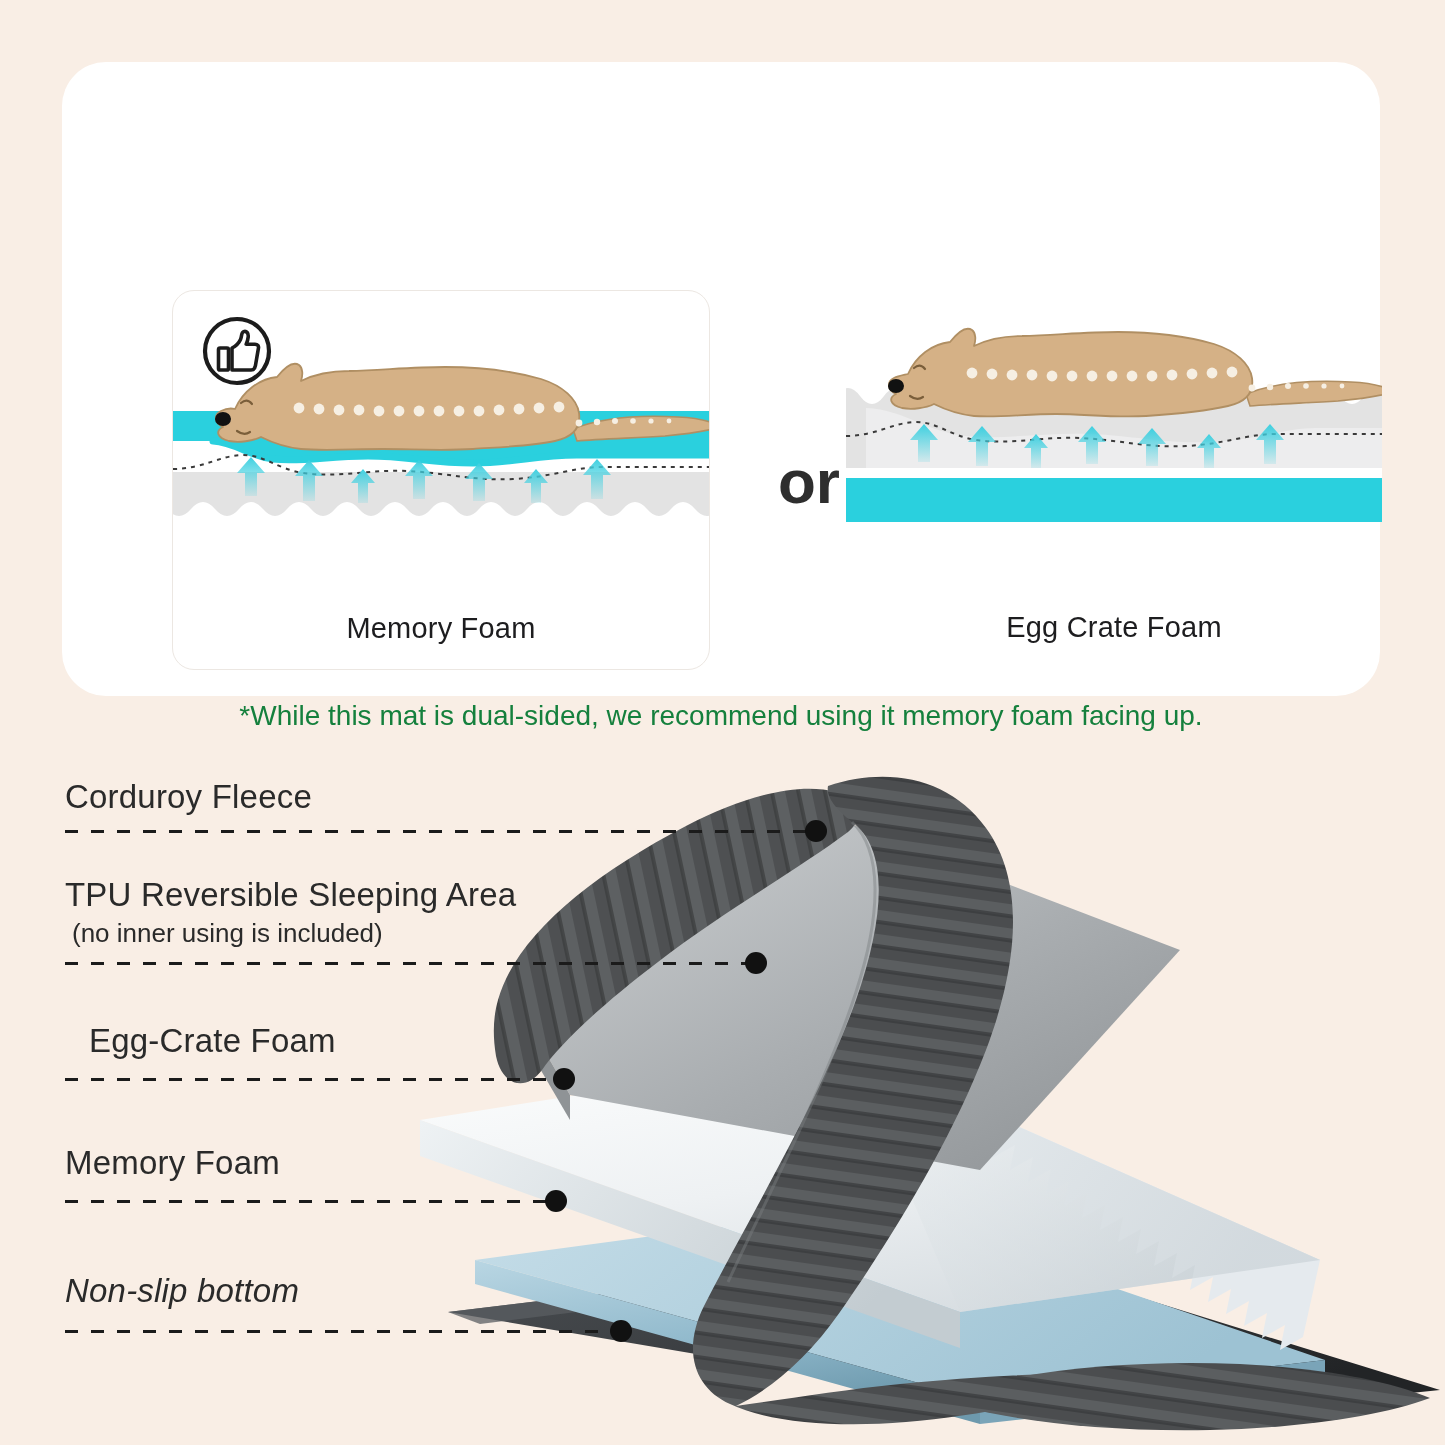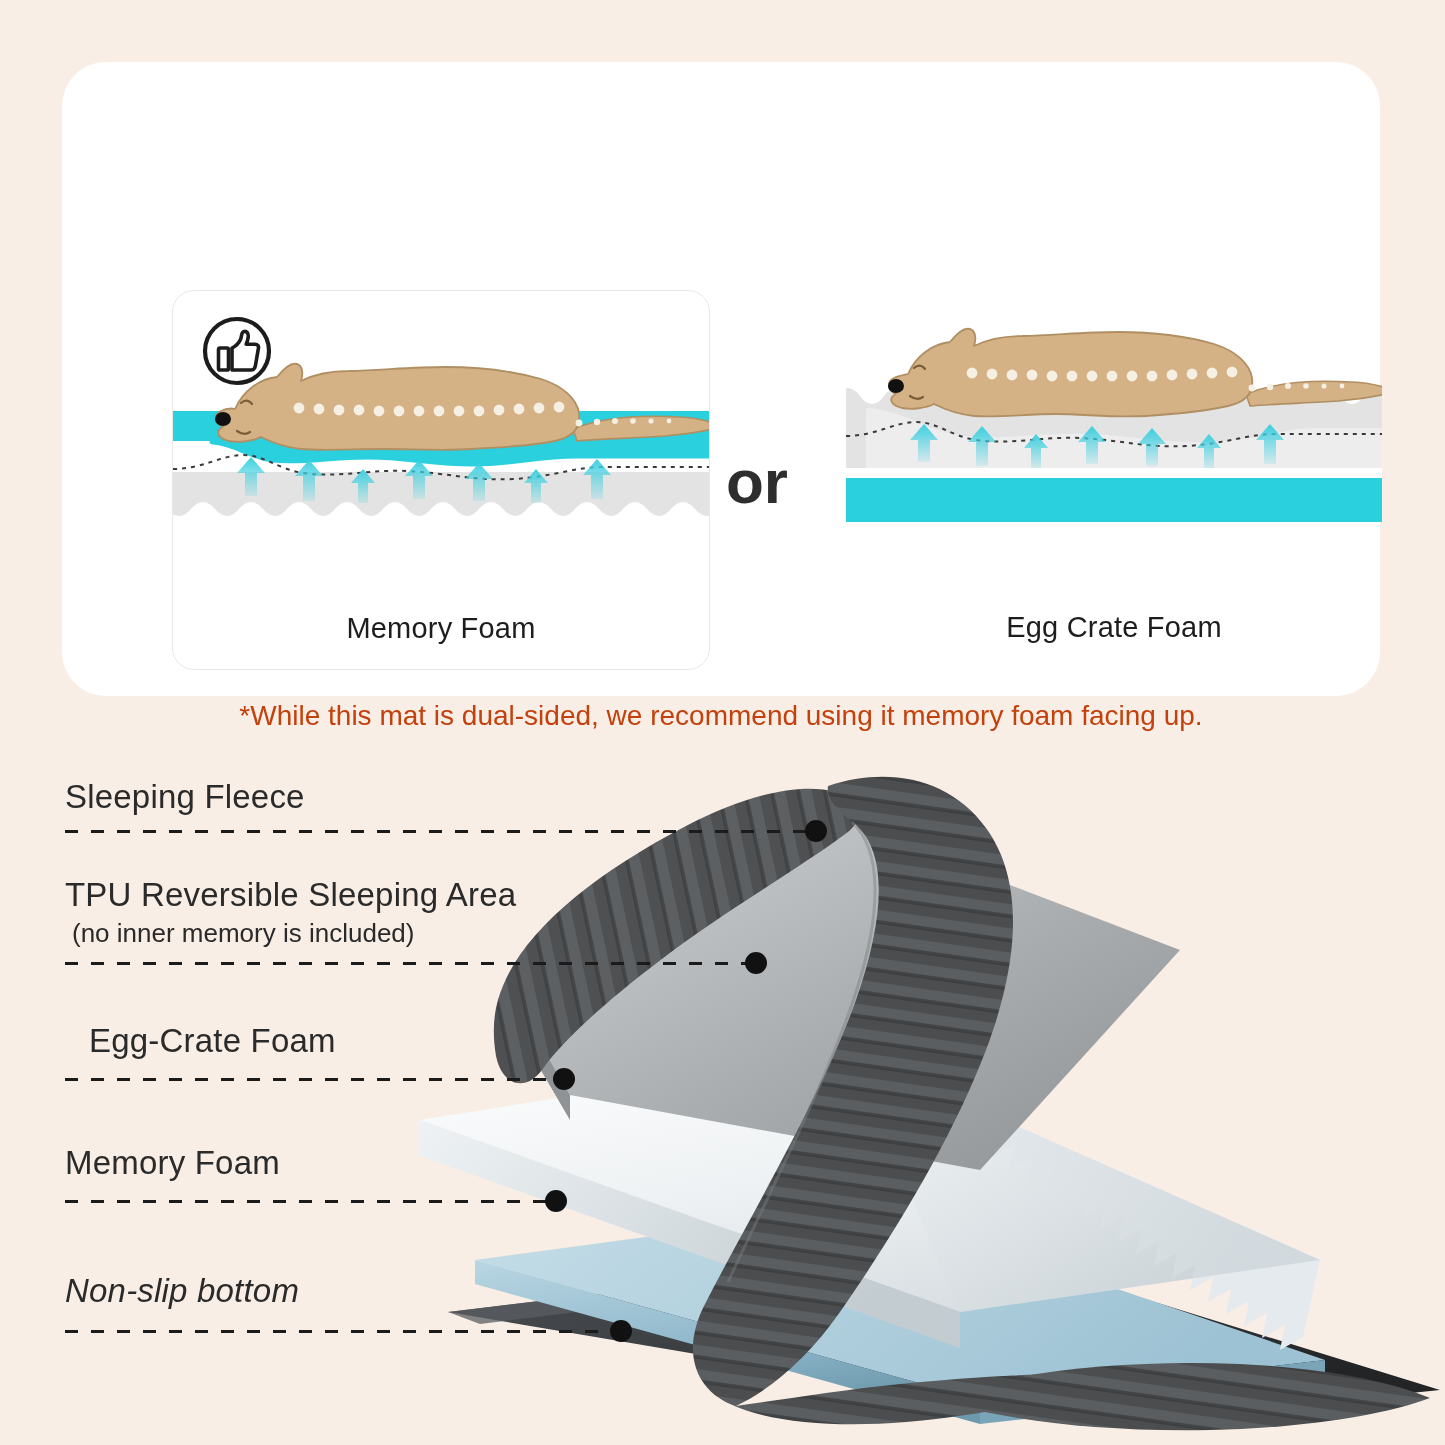--- a/index.html
+++ b/index.html
@@ -43,28 +43,28 @@
 
   .scene{position:absolute;left:0;top:0;width:100%;height:300px;}
 
   .panel-caption{
     position:absolute;left:0;bottom:24px;width:100%;text-align:center;
     font-size:29px;color:#1d1d1f;font-weight:400;
     letter-spacing:.2px;
   }
 
   .or-word{
-    position:absolute;left:637px;top:389px;width:116px;
+    position:absolute;left:689px;top:389px;width:116px;
     text-align:center;font-size:62px;font-weight:bold;color:#2e2e2e;
     line-height:1;
   }
 
   .footnote{
     position:absolute;left:0;top:638px;width:100%;text-align:center;
-    font-size:28px;color:#c2410c;letter-spacing:0px;
+    font-size:28px;color:#15803d;letter-spacing:0px;
   }
 
   
   .bottom{position:absolute;left:0;top:700px;width:1445px;height:745px;}
 
   .layer-label{
     position:absolute;
     font-size:33px;color:#2a2a2a;white-space:nowrap;letter-spacing:.2px;
   }
   .layer-sub{
@@ -391,24 +391,24 @@
 
     <div class="leader" style="left:65px;top:378px;width:496px;"></div>
     <div class="leader-dot" style="left:553px;top:368px;"></div>
 
     <div class="leader" style="left:65px;top:500px;width:488px;"></div>
     <div class="leader-dot" style="left:545px;top:490px;"></div>
 
     <div class="leader" style="left:65px;top:630px;width:554px;"></div>
     <div class="leader-dot" style="left:610px;top:620px;"></div>
 
-    <div class="layer-label" style="left:65px;top:78px;">Sleeping Fleece</div>
+    <div class="layer-label" style="left:65px;top:78px;">Corduroy Fleece</div>
 
     <div class="layer-label" style="left:65px;top:176px;">TPU Reversible Sleeping Area</div>
-    <div class="layer-sub" style="left:72px;top:218px;">(no inner memory is included)</div>
+    <div class="layer-sub" style="left:72px;top:218px;">(no inner using is included)</div>
 
     <div class="layer-label" style="left:65px;top:322px;margin-left:24px;">Egg-Crate Foam</div>
 
     <div class="layer-label" style="left:65px;top:444px;">Memory Foam</div>
 
     <div class="layer-label" style="left:65px;top:572px;font-style:italic;">Non-slip bottom</div>
   </div>
 
 </div>
 

